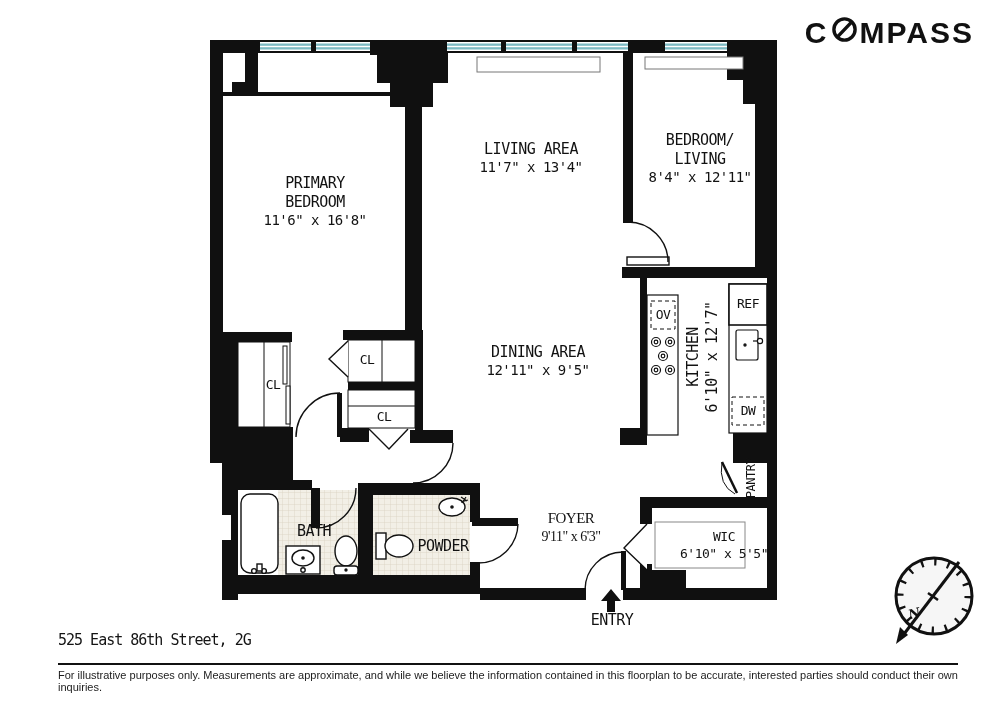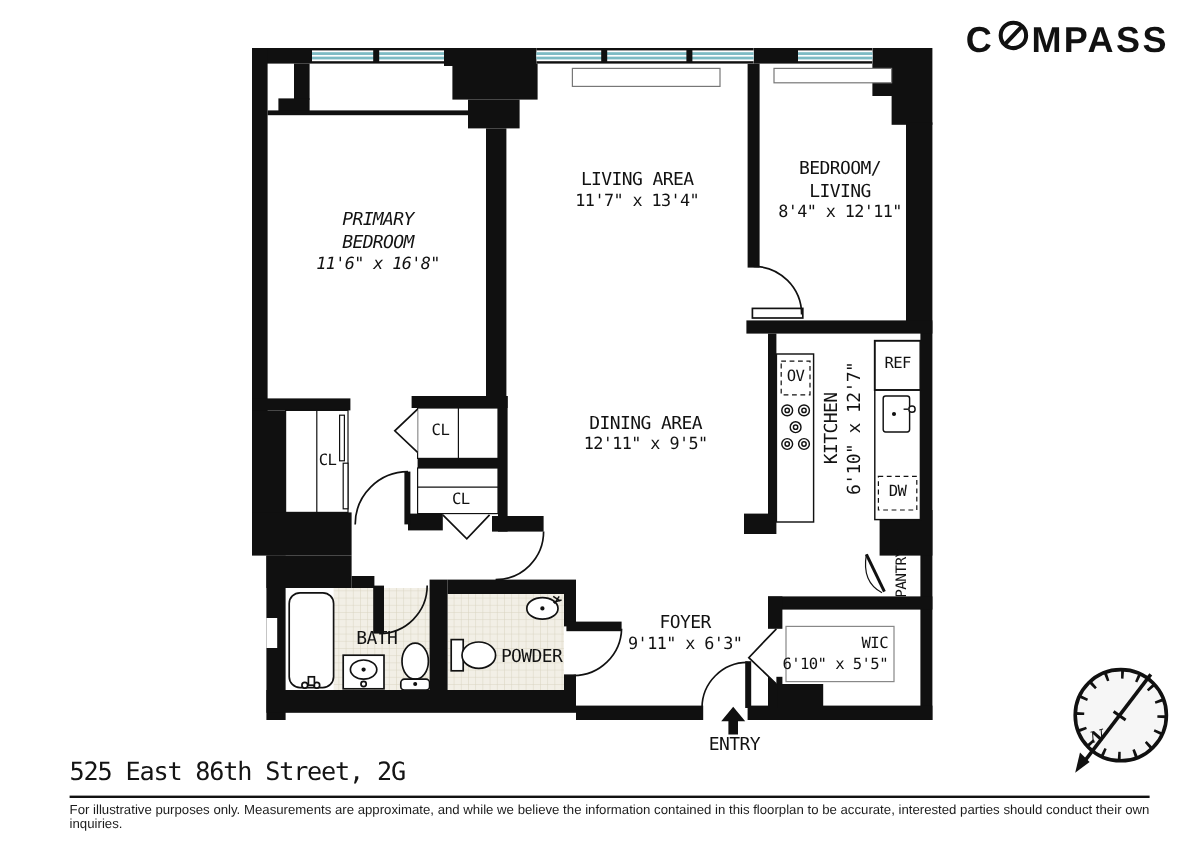--- a/index.html
+++ b/index.html
@@ -11,21 +11,21 @@
   .lbl .nm{font-size:15px;}
   .lbl .dim{font-size:14px;}
   .lbl.sm{font-size:13px;letter-spacing:-0.5px;}
   .lbl.rot{transform:translate(-50%,-50%) rotate(-90deg);}
   .lbl.rot .nm,.lbl.rot .dim{font-size:15px;}
   .lbl.rot.small .nm{font-size:12px;}
   #logo{position:absolute;top:16px;right:26px;display:flex;align-items:center;z-index:6;
         font-family:"Liberation Sans",sans-serif;font-weight:bold;font-size:30px;
         letter-spacing:2px;color:#111;}
   #logo .oglyph{display:inline-block;margin:0 2px;}
-  #address{position:absolute;left:58px;top:631px;font-size:21px;letter-spacing:-1px;
+  #address{position:absolute;left:58px;top:631px;font-size:15px;letter-spacing:-1px;
            color:#141414;z-index:6;}
   #rule{position:absolute;left:58px;top:663px;width:900px;height:2px;background:#111;z-index:6;}
   #disclaimer{position:absolute;left:58px;top:669px;width:910px;z-index:6;
               font-family:"Liberation Sans",sans-serif;font-size:11px;color:#1c1c1c;}
 </style>
 </head>
 <body>
 
 <div id="stage">
 
@@ -248,21 +248,21 @@
     <span>C</span>
     <span class="oglyph">
       <svg width="27" height="27" viewBox="0 0 27 27">
         <circle cx="13.5" cy="13.5" r="10.6" fill="none" stroke="#111" stroke-width="3.4"></circle>
         <line x1="7.2" y1="20.2" x2="19.8" y2="6.8" stroke="#111" stroke-width="3.4" stroke-linecap="round"></line>
       </svg>
     </span>
     <span>MPASS</span>
   </div>
 
-  <div class="lbl" style="left:315px;top:202px;font-style:italic;">
+  <div class="lbl" style="left:315px;top:202px;">
     <div class="nm">PRIMARY</div>
     <div class="nm">BEDROOM</div>
     <div class="dim">11'6" x 16'8"</div>
   </div>
 
   <div class="lbl" style="left:531px;top:159px;">
     <div class="nm">LIVING AREA</div>
     <div class="dim">11'7" x 13'4"</div>
   </div>
 
@@ -275,26 +275,26 @@
   <div class="lbl" style="left:538px;top:362px;">
     <div class="nm">DINING AREA</div>
     <div class="dim">12'11" x 9'5"</div>
   </div>
 
   <div class="lbl rot" style="left:703px;top:357px;">
     <div class="nm">KITCHEN</div>
     <div class="dim">6'10" x 12'7"</div>
   </div>
 
-  <div class="lbl" style="left:571px;top:528px;">
+  <div class="lbl" style="left:571px;top:528px;font-family:Liberation Serif, serif;">
     <div class="nm">FOYER</div>
     <div class="dim">9'11" x 6'3"</div>
   </div>
 
-  <div class="lbl sm" style="left:696px;top:546px;text-align:right;">
+  <div class="lbl sm" style="left:724px;top:546px;">
     <div>WIC</div>
     <div>6'10" x 5'5"</div>
   </div>
 
   <div class="lbl" style="left:314px;top:532px;">
     <div class="nm">BATH</div>
   </div>
 
   <div class="lbl" style="left:443px;top:547px;">
     <div class="nm">POWDER</div>

